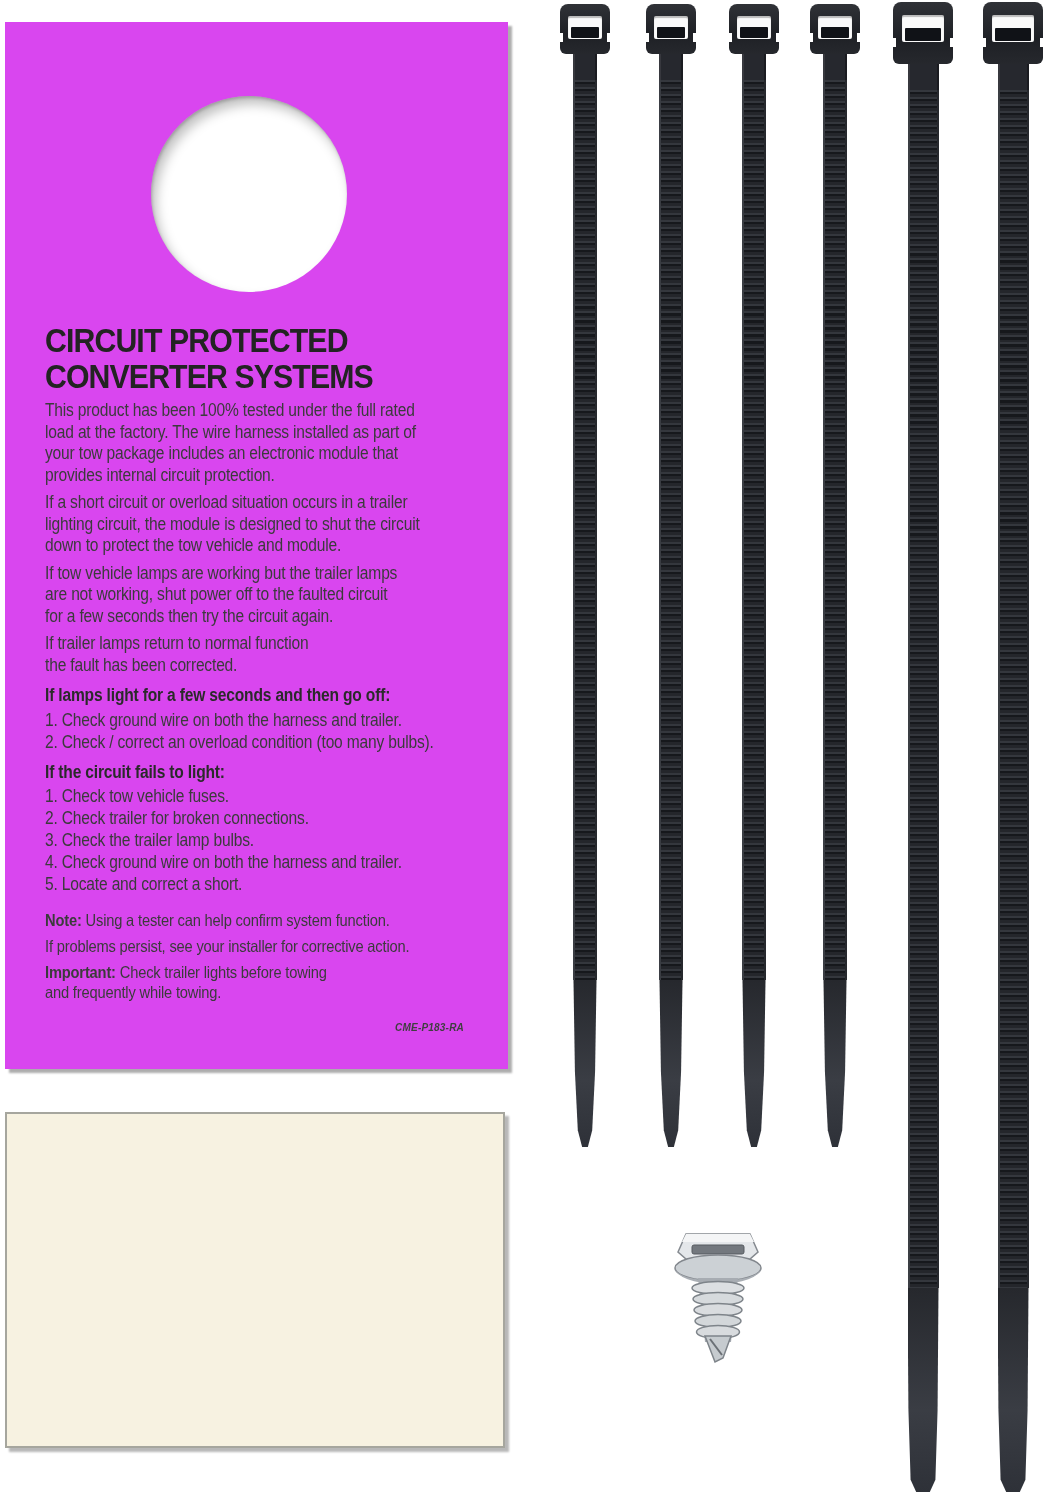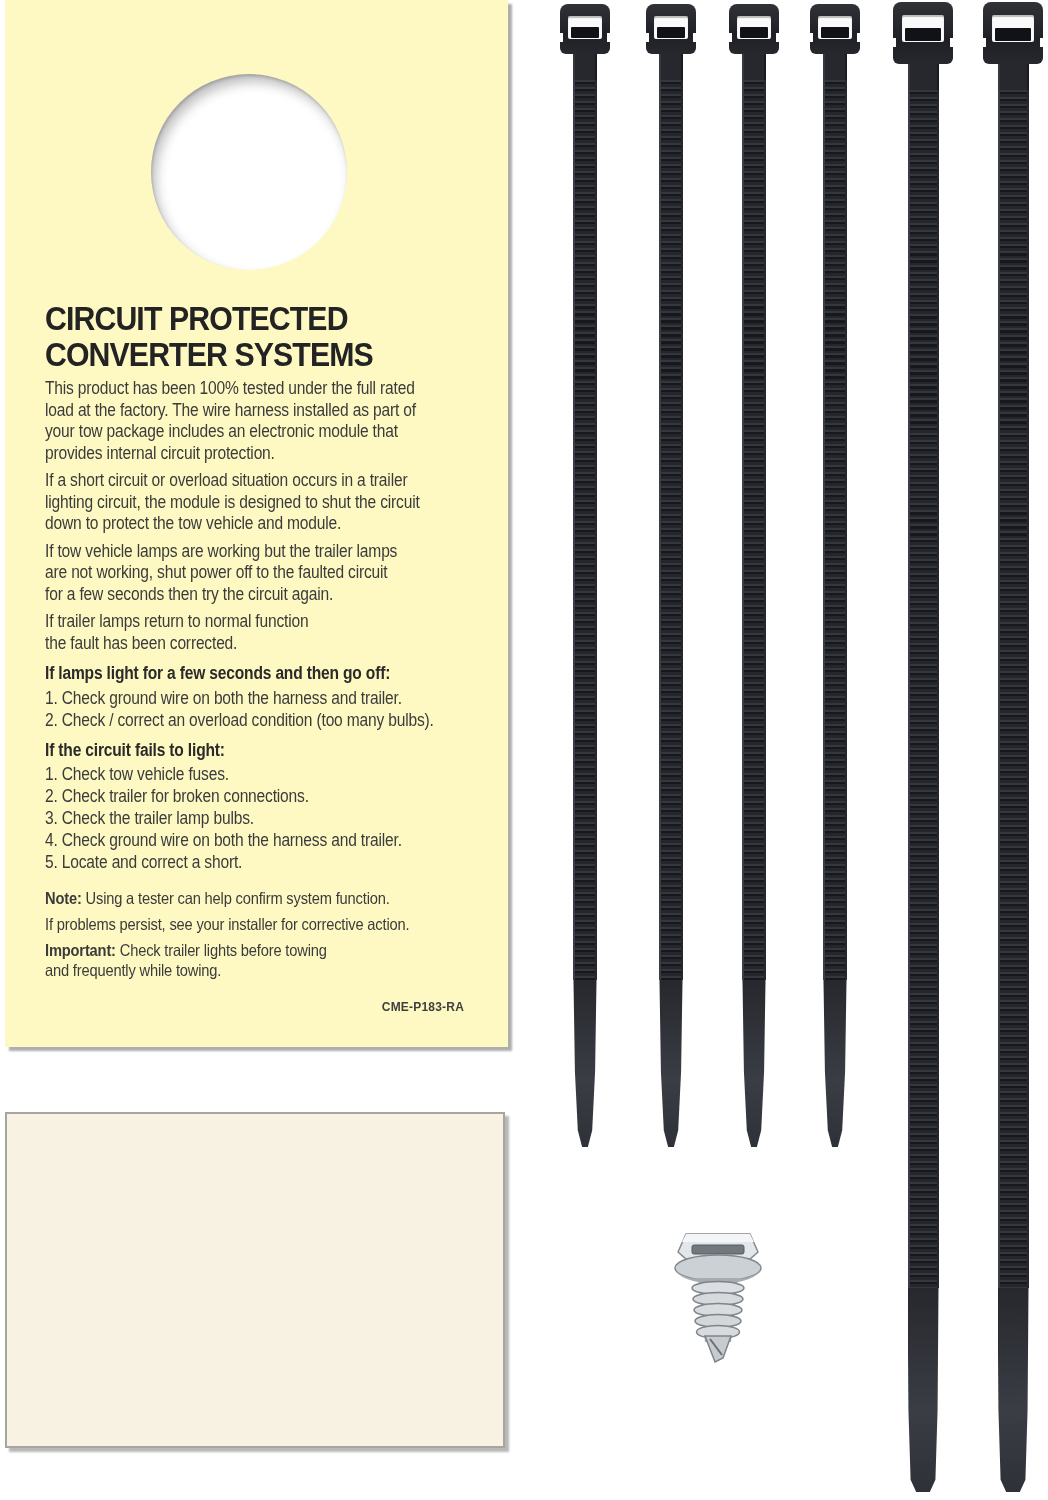--- a/index.html
+++ b/index.html
@@ -1,37 +1,37 @@
 <!DOCTYPE html>
 <html><head>
 <meta charset="utf-8">
 <style>
   html,body{margin:0;padding:0;background:#ffffff;}
   body{width:1048px;height:1500px;position:relative;overflow:hidden;
        font-family:"Liberation Sans","DejaVu Sans",sans-serif;}
 
   
-  .card{position:absolute;left:5px;top:0;width:503px;height:1047px;
-        background:#fef9c3;box-shadow:4px 4px 2px rgba(0,0,0,.32);}
+  .card{position:absolute;left:5px;top:22px;width:503px;height:1047px;
+        background:#d946ef;box-shadow:4px 4px 2px rgba(0,0,0,.32);}
   .hole{position:absolute;left:146px;top:74px;width:196px;height:196px;border-radius:50%;
         background:#ffffff;
         box-shadow:inset 5px 8px 12px rgba(0,0,0,.25), inset 1px 2px 3px rgba(0,0,0,.18);}
   .card-text{position:absolute;left:40px;top:300px;width:472px;
              transform:scaleX(.89);transform-origin:left top;
              color:#3b3b3b;font-size:17.5px;line-height:21.5px;letter-spacing:-.2px;}
   .pre{white-space:pre-line;}
   .card-title{font-size:34px;line-height:36px;font-weight:800;letter-spacing:-1px;
               color:#232323;margin:0 0 6px 0;}
   .para{margin:6px 0 0 0;}
   .sec-head{margin:9px 0 2px 0;font-weight:bold;color:#2a2a2a;font-size:17.5px;}
   .chk{line-height:22px;}
   .notes{margin-top:15px;font-size:16.5px;line-height:20px;}
   .note-line{margin-top:6px;}
-  .part-no{position:absolute;right:44px;top:1000px;font-size:12px;font-weight:bold;
-           color:#3f3f3f;letter-spacing:.2px;}
+  .part-no{position:absolute;right:44px;top:1000px;font-size:10px;font-weight:bold;
+           color:#3f3f3f;letter-spacing:.2px;font-style:italic;}
 
   
   .pad{position:absolute;left:5px;top:1112px;width:500px;height:336px;
        background:#f7f2e1;border:2px solid #a6a69e;box-sizing:border-box;
        box-shadow:4px 4px 2px rgba(0,0,0,.28);}
 
   
   .tie{position:absolute;}
   .tie.small{width:50px;top:4px;}
   .tie.large{width:60px;top:2px;}

